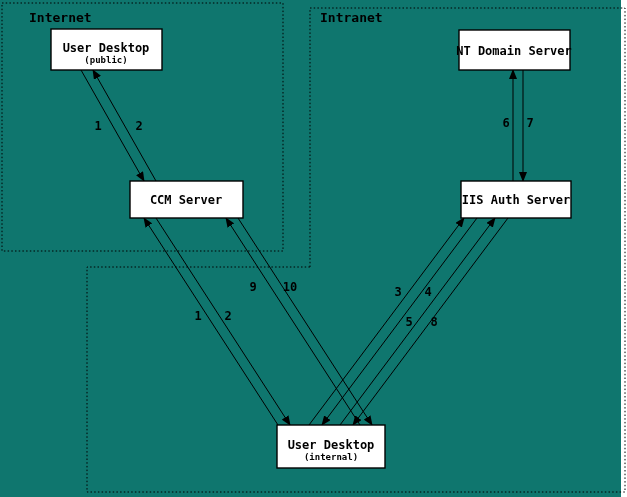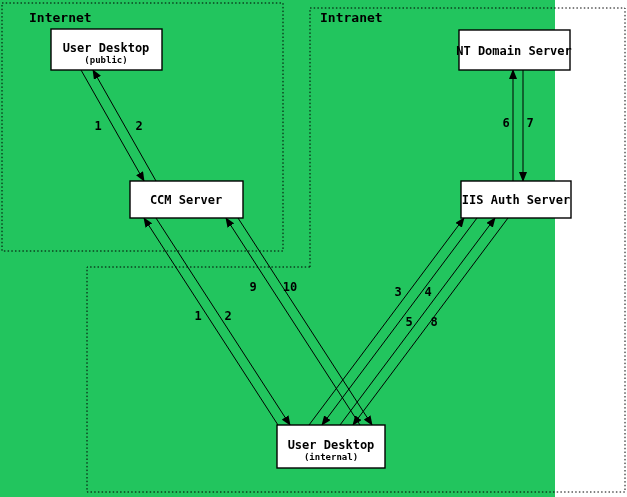--- a/index.html
+++ b/index.html
@@ -2,23 +2,23 @@
 <html><head>
 <meta charset="utf-8">
 <style>
   html, body {
     margin: 0;
     padding: 0;
     background: #ffffff;
   }
   .stage {
     position: relative;
-    width: 555px;
+    width: 621px;
     height: 497px;
-    background: #22c55e;
+    background: #0f766e;
     font-family: "DejaVu Sans Mono", "Liberation Mono", monospace;
   }
   svg { display: block; }
   .region-outline {
     fill: none;
     stroke: #000000;
     stroke-width: 1;
     stroke-dasharray: 1.5 2.2;
   }
   .node-box {

